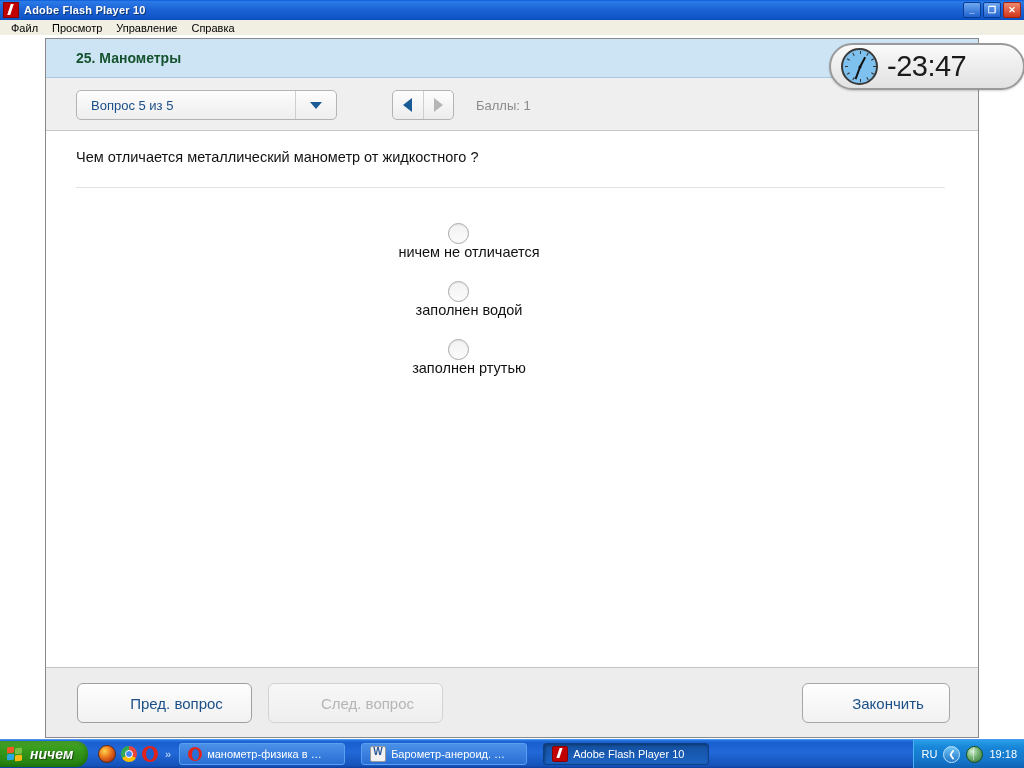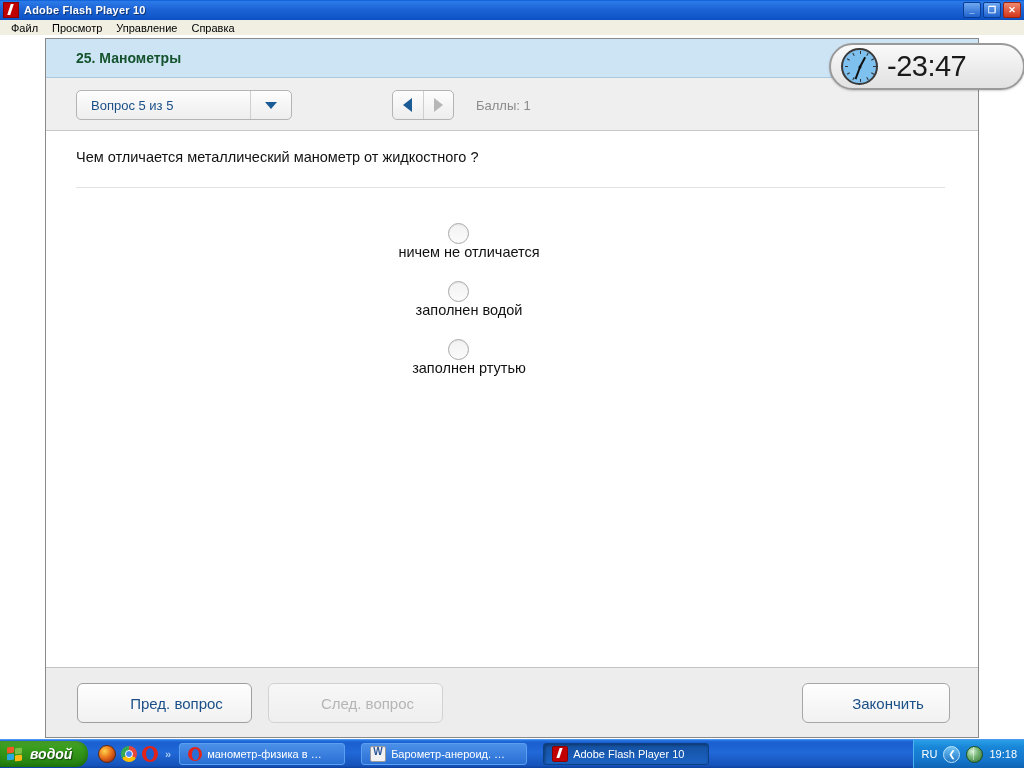--- a/index.html
+++ b/index.html
@@ -63,21 +63,21 @@
   .qheader .htitle{
     position:absolute; left:30px; top:11px; font-size:14px; color:#14532d;font-weight:bold;
   }
 
   .qtoolbar{
     position:absolute; left:0; top:39px; width:100%; height:53px;
     background:#efefef; border-bottom:1px solid #c8c8c8; box-sizing:border-box;
   }
 
   .combo{
-    position:absolute; left:30px; top:12px; width:216px; height:30px;
+    position:absolute; left:30px; top:12px; width:261px; height:30px;
     background:linear-gradient(to bottom,#fdfdfd,#eeeeee);
     border:1px solid #b4b4b4; border-radius:5px; box-sizing:border-box;
     display:flex; align-items:center;
   }
   .combo .cval{ flex:1; font-size:13px; color:#1b4f87; padding-left:14px; }
   .combo .cdiv{ width:1px; height:28px; background:#cfcfcf; }
   .combo .carrow{
     width:40px; display:flex; align-items:center; justify-content:center;
   }
   .tri-down{
@@ -327,21 +327,21 @@
 
   <div class="taskbar">
 
     <div class="start">
       <div class="flaglogo">
           <i></i>
           <i></i>
           <i></i>
           <i></i>
         </div>
-      <div class="starttext">водой</div>
+      <div class="starttext">ничем</div>
     </div>
 
     <div class="ql">
       <div class="qlicon ql-ff"></div>
       <div class="qlicon ql-cr"></div>
       <div class="qlicon ql-op"></div>
       <div class="qlchev">»</div>
     </div>
 
     <div class="tasks">

